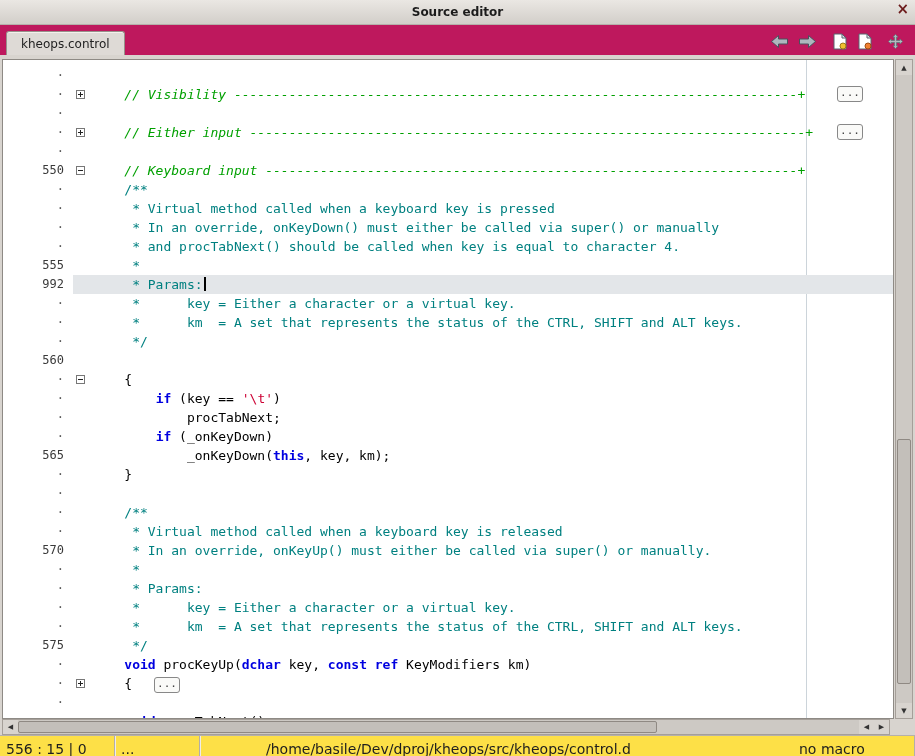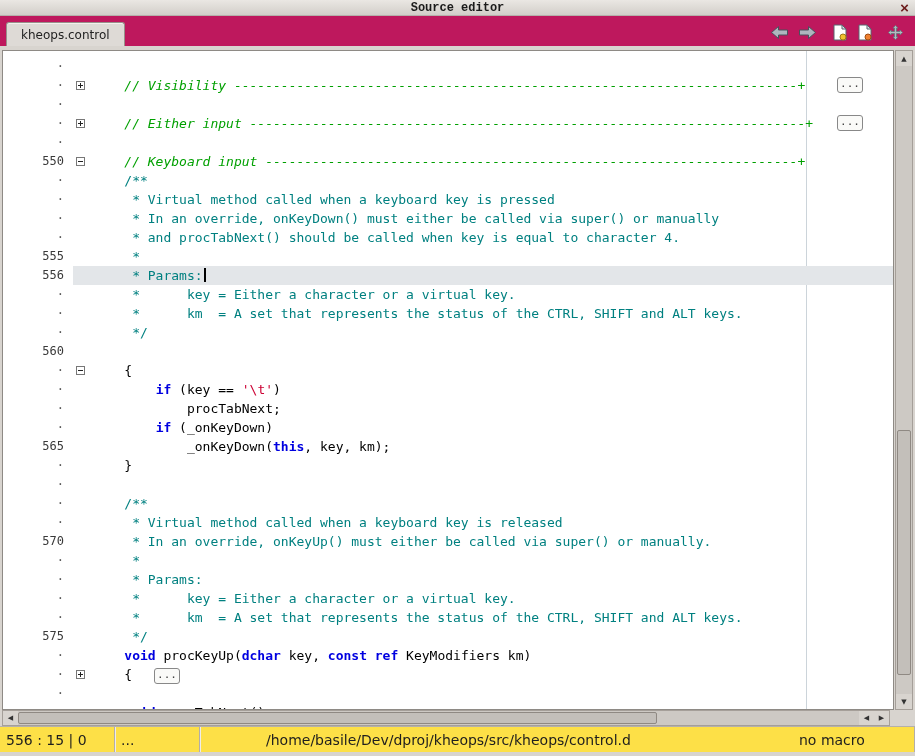--- a/index.html
+++ b/index.html
@@ -1,21 +1,21 @@
 <!DOCTYPE html>
 <html><head>
 <meta charset="utf-8">
 <style>
   html,body{margin:0;padding:0;width:915px;height:756px;overflow:hidden;
     background:#d8d4cf;font-family:"DejaVu Sans",sans-serif;}
   *{box-sizing:border-box;}
 
   
-  .titlebar{height:16px;background:linear-gradient(#eae7e3,#d2cec9);
-    border-bottom:1px solid #b5b0aa;position:relative;display:flex;align-items:center;font-family:Liberation Mono, monospace;}
+  .titlebar{height:25px;background:linear-gradient(#eae7e3,#d2cec9);
+    border-bottom:1px solid #b5b0aa;position:relative;display:flex;align-items:center;}
   .wintitle{position:absolute;left:0;right:0;text-align:center;font-size:12px;
     font-weight:bold;color:#1b1b1b;}
   .closebtn{position:absolute;right:6px;top:1px;color:#6b1a1a;font-weight:bold;
     font-size:15px;line-height:17px;cursor:default;}
 
   
   .tabbar{height:30px;display:flex;align-items:flex-end;padding:0 6px;background:#be185d;}
   .tab{height:24px;padding:0 14px;background:#dedad6;border:1px solid #97918b;
     border-bottom:none;border-radius:3px 3px 0 0;font-size:12px;color:#222;
     display:flex;align-items:center;box-shadow:inset 0 1px 0 #f3f0ec;}
@@ -130,21 +130,21 @@
       <div class="row"><span class="gut dot">·</span><span class="fold"><span class="fbox plus"></span></span><span class="code"><span class="cm">    // Visibility ------------------------------------------------------------------------+</span></span><span class="fell abs">...</span></div>
       <div class="row"><span class="gut dot">·</span><span class="fold"></span><span class="code"></span></div>
       <div class="row"><span class="gut dot">·</span><span class="fold"><span class="fbox plus"></span></span><span class="code"><span class="cm">    // Either input -----------------------------------------------------------------------+</span></span><span class="fell abs">...</span></div>
       <div class="row"><span class="gut dot">·</span><span class="fold"></span><span class="code"></span></div>
       <div class="row"><span class="gut">550</span><span class="fold"><span class="fbox"></span></span><span class="code"><span class="cm">    // Keyboard input --------------------------------------------------------------------+</span></span></div>
       <div class="row"><span class="gut dot">·</span><span class="fold"></span><span class="code"><span class="dd">    /**</span></span></div>
       <div class="row"><span class="gut dot">·</span><span class="fold"></span><span class="code"><span class="dd">     * Virtual method called when a keyboard key is pressed</span></span></div>
       <div class="row"><span class="gut dot">·</span><span class="fold"></span><span class="code"><span class="dd">     * In an override, onKeyDown() must either be called via super() or manually</span></span></div>
       <div class="row"><span class="gut dot">·</span><span class="fold"></span><span class="code"><span class="dd">     * and procTabNext() should be called when key is equal to character 4.</span></span></div>
       <div class="row"><span class="gut">555</span><span class="fold"></span><span class="code"><span class="dd">     *</span></span></div>
-      <div class="row cur"><span class="gut">556</span><span class="fold"></span><span class="code"><span class="dd">     * Params:</span><span class="caret"></span></span></div>
+      <div class="row cur"><span class="gut">992</span><span class="fold"></span><span class="code"><span class="dd">     * Params:</span><span class="caret"></span></span></div>
       <div class="row"><span class="gut dot">·</span><span class="fold"></span><span class="code"><span class="dd">     *      key = Either a character or a virtual key.</span></span></div>
       <div class="row"><span class="gut dot">·</span><span class="fold"></span><span class="code"><span class="dd">     *      km  = A set that represents the status of the CTRL, SHIFT and ALT keys.</span></span></div>
       <div class="row"><span class="gut dot">·</span><span class="fold"></span><span class="code"><span class="dd">     */</span></span></div>
       <div class="row"><span class="gut">560</span><span class="fold"></span></div>
       <div class="row"><span class="gut dot">·</span><span class="fold"><span class="fbox"></span></span><span class="code"><span class="pl">    {</span></span></div>
       <div class="row"><span class="gut dot">·</span><span class="fold"></span><span class="code"><span class="pl">        </span><span class="kw">if</span><span class="pl"> (key == </span><span class="str">'\t'</span><span class="pl">)</span></span></div>
       <div class="row"><span class="gut dot">·</span><span class="fold"></span><span class="code"><span class="pl">            procTabNext;</span></span></div>
       <div class="row"><span class="gut dot">·</span><span class="fold"></span><span class="code"><span class="pl">        </span><span class="kw">if</span><span class="pl"> (_onKeyDown)</span></span></div>
       <div class="row"><span class="gut">565</span><span class="fold"></span><span class="code"><span class="pl">            _onKeyDown(</span><span class="kw">this</span><span class="pl">, key, km);</span></span></div>
       <div class="row"><span class="gut dot">·</span><span class="fold"></span><span class="code"><span class="pl">    }</span></span></div>

